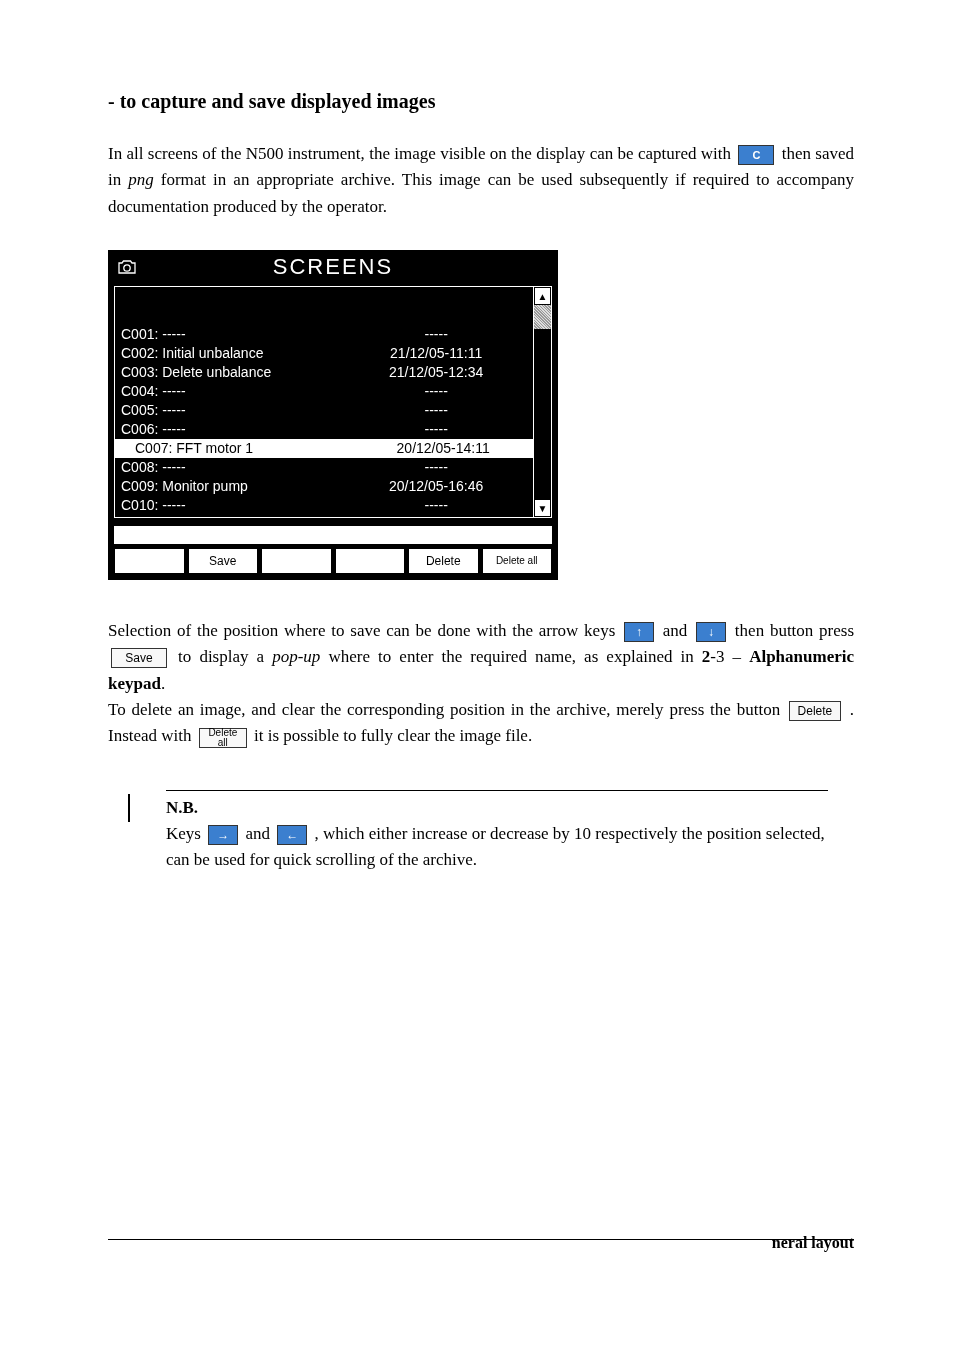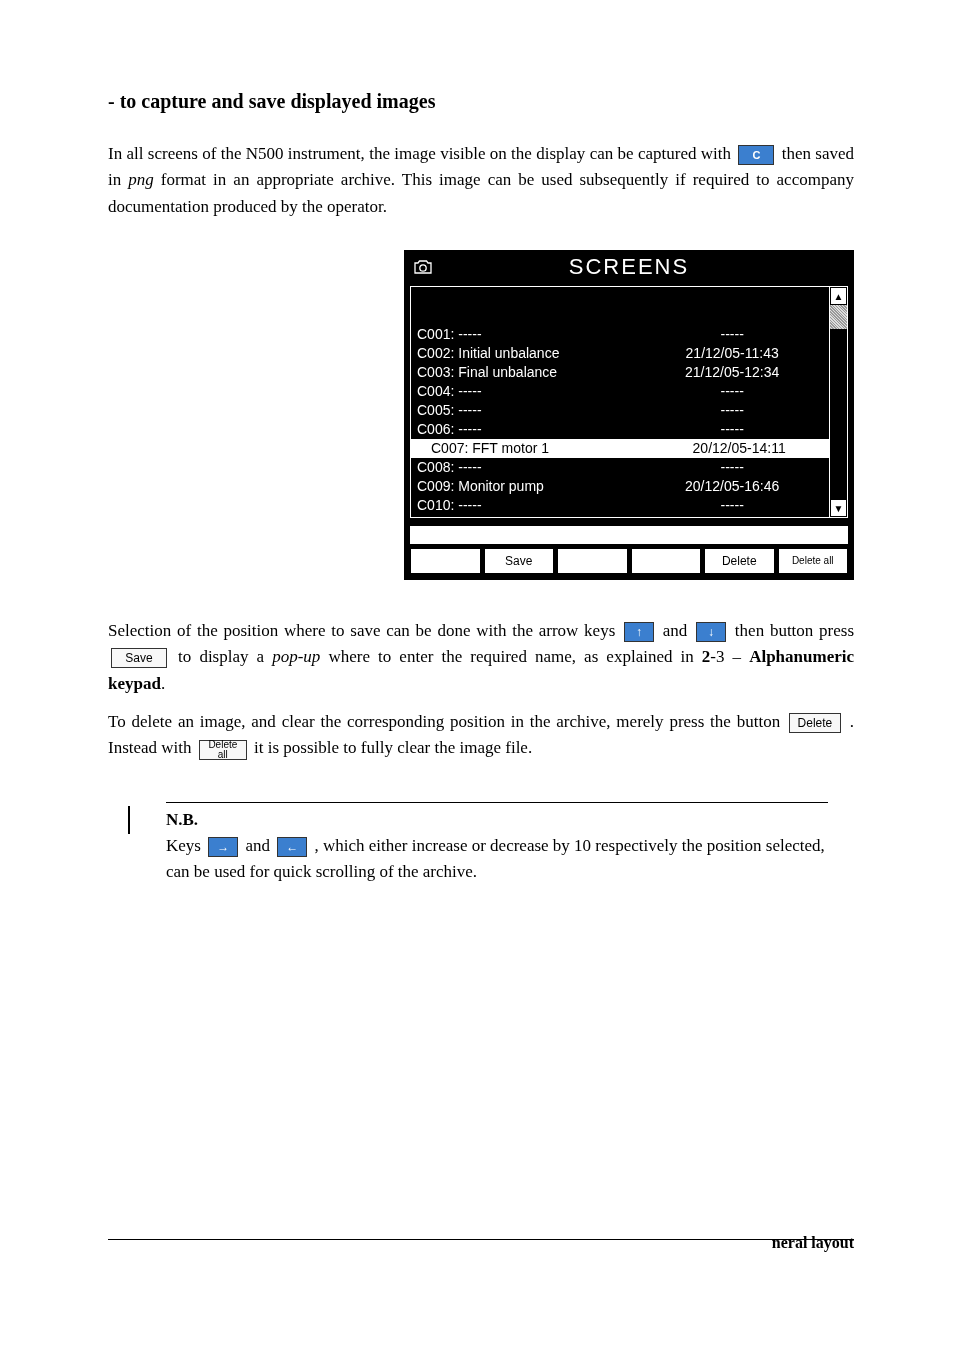--- a/index.html
+++ b/index.html
@@ -14,21 +14,20 @@
     padding: 90px 100px 0 108px;
   }
   h2.section-heading {
     font-size: 20px;
     font-weight: bold;
     margin-bottom: 28px;
   }
   p.body-text {
     line-height: 1.55;
     text-align: justify;
-    margin-top: 12px;
   }
   .italic { font-style: italic; }
   .bold { font-weight: bold; }
   .inline-key {
     display: inline-flex;
     align-items: center;
     justify-content: center;
     vertical-align: middle;
     border: 1px solid #333;
     background: #f8f8f8;
@@ -51,21 +50,21 @@
     width: 30px;
     font-weight: bold;
   }
   .inline-key.save-key { width: 56px; }
   .inline-key.delete-key { width: 52px; }
   .inline-key.deleteall-key { width: 48px; font-size: 10px; line-height: 0.95; text-align:center; }
 
   
   .device-wrap {
     display: flex;
-    justify-content: flex-end;
+    justify-content: flex-start;
     margin: 30px 0 38px 0;
   }
   .device {
     width: 450px;
     border: 2px solid #000;
     background: #000;
     font-family: Arial, Helvetica, sans-serif;
   }
   .titlebar {
     background: #000;
@@ -220,32 +219,32 @@
             <circle cx="11" cy="10" r="3.2" fill="none" stroke="#fff" stroke-width="1.3"></circle>
           </svg>
       </span>
       <span>SCREENS</span>
     </div>
     <div class="list-outer">
       <div class="list-box">
         <div class="list-col left">
           <div class="list-row">C001: -----</div>
           <div class="list-row">C002: Initial unbalance</div>
-          <div class="list-row">C003: Final unbalance</div>
+          <div class="list-row">C003: Delete unbalance</div>
           <div class="list-row">C004: -----</div>
           <div class="list-row">C005: -----</div>
           <div class="list-row">C006: -----</div>
           <div class="list-row selected">C007: FFT motor 1</div>
           <div class="list-row">C008: -----</div>
           <div class="list-row">C009: Monitor pump</div>
           <div class="list-row">C010: -----</div>
         </div>
         <div class="list-col right">
           <div class="list-row date">-----</div>
-          <div class="list-row date">21/12/05-11:43</div>
+          <div class="list-row date">21/12/05-11:11</div>
           <div class="list-row date">21/12/05-12:34</div>
           <div class="list-row date">-----</div>
           <div class="list-row date">-----</div>
           <div class="list-row date">-----</div>
           <div class="list-row date selected">20/12/05-14:11</div>
           <div class="list-row date">-----</div>
           <div class="list-row date">20/12/05-16:46</div>
           <div class="list-row date">-----</div>
         </div>
         <div class="scroll-col">

